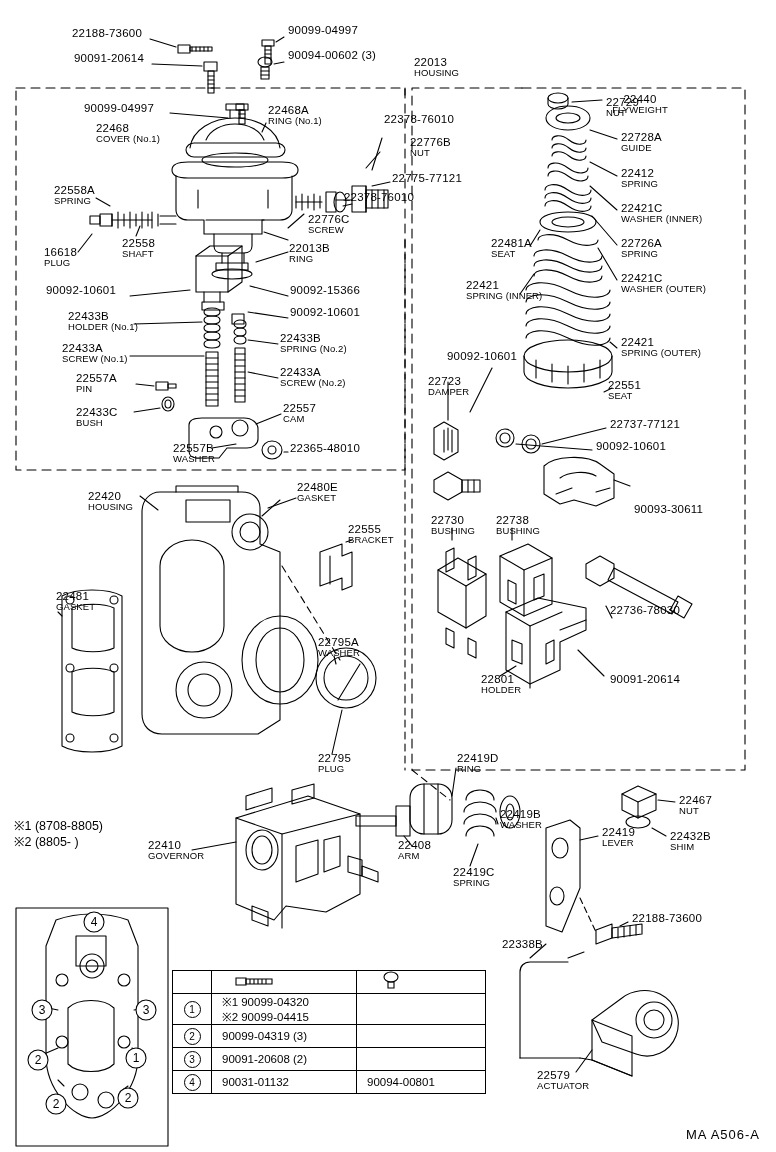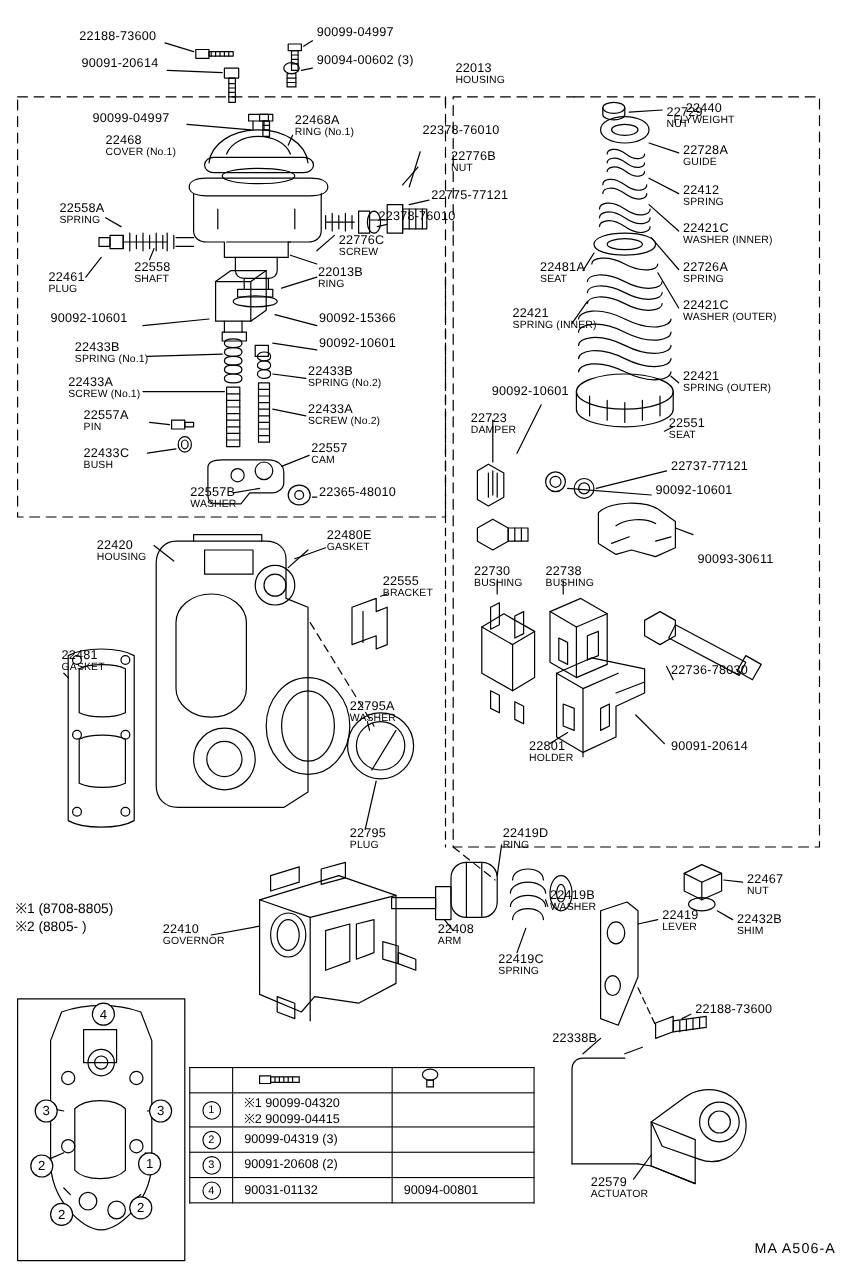--- a/index.html
+++ b/index.html
@@ -505,36 +505,36 @@
   <div class="lbl" style="left:54px; top:184px;">
     <span>22558A</span><span class="sub">SPRING</span>
   </div>
   <div class="lbl" style="left:288px; top:213px;margin-left:20px;">
     <span>22776C</span><span class="sub">SCREW</span>
   </div>
   <div class="lbl" style="left:122px; top:237px;">
     <span>22558</span><span class="sub">SHAFT</span>
   </div>
   <div class="lbl" style="left:44px; top:246px;">
-    <span>22461</span><span class="sub">PLUG</span>
+    <span>16618</span><span class="sub">PLUG</span>
   </div>
   <div class="lbl" style="left:289px; top:242px;">
     <span>22013B</span><span class="sub">RING</span>
   </div>
   <div class="lbl" style="left:46px; top:284px;">
     <span>90092-10601</span>
   </div>
   <div class="lbl" style="left:290px; top:284px;">
     <span>90092-15366</span>
   </div>
   <div class="lbl" style="left:290px; top:306px;">
     <span>90092-10601</span>
   </div>
   <div class="lbl" style="left:68px; top:310px;">
-    <span>22433B</span><span class="sub">SPRING (No.1)</span>
+    <span>22433B</span><span class="sub">HOLDER (No.1)</span>
   </div>
   <div class="lbl" style="left:62px; top:342px;">
     <span>22433A</span><span class="sub">SCREW (No.1)</span>
   </div>
   <div class="lbl" style="left:280px; top:332px;">
     <span>22433B</span><span class="sub">SPRING (No.2)</span>
   </div>
   <div class="lbl" style="left:280px; top:366px;">
     <span>22433A</span><span class="sub">SCREW (No.2)</span>
   </div>

